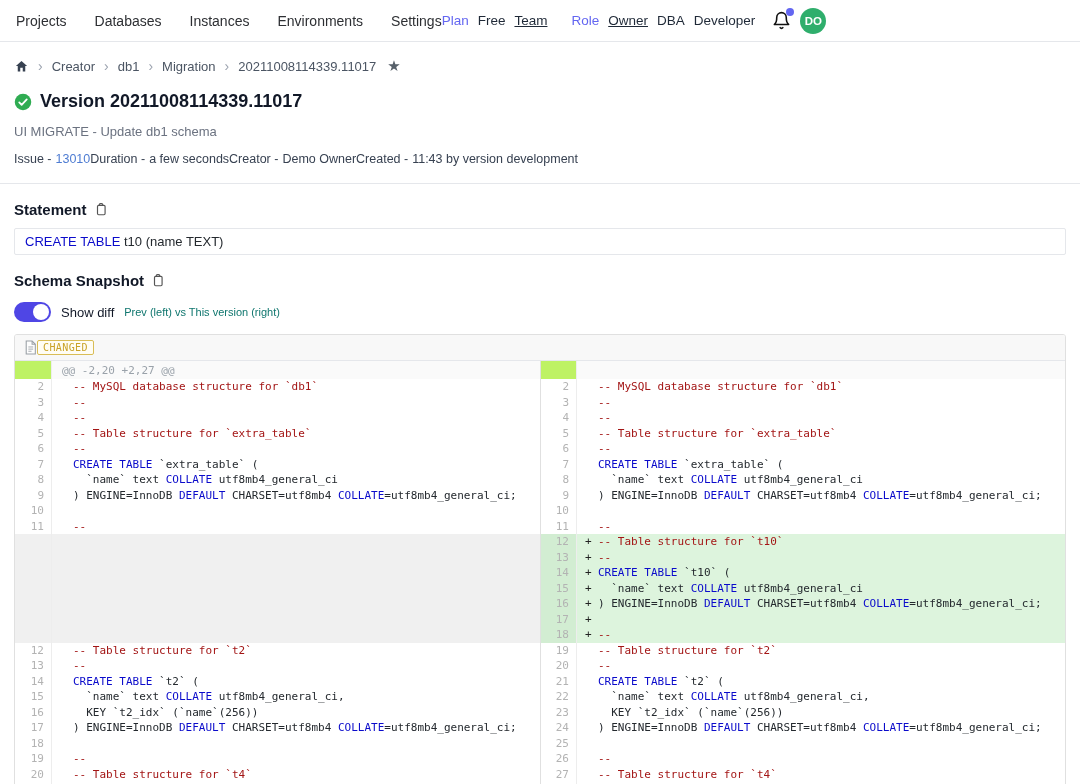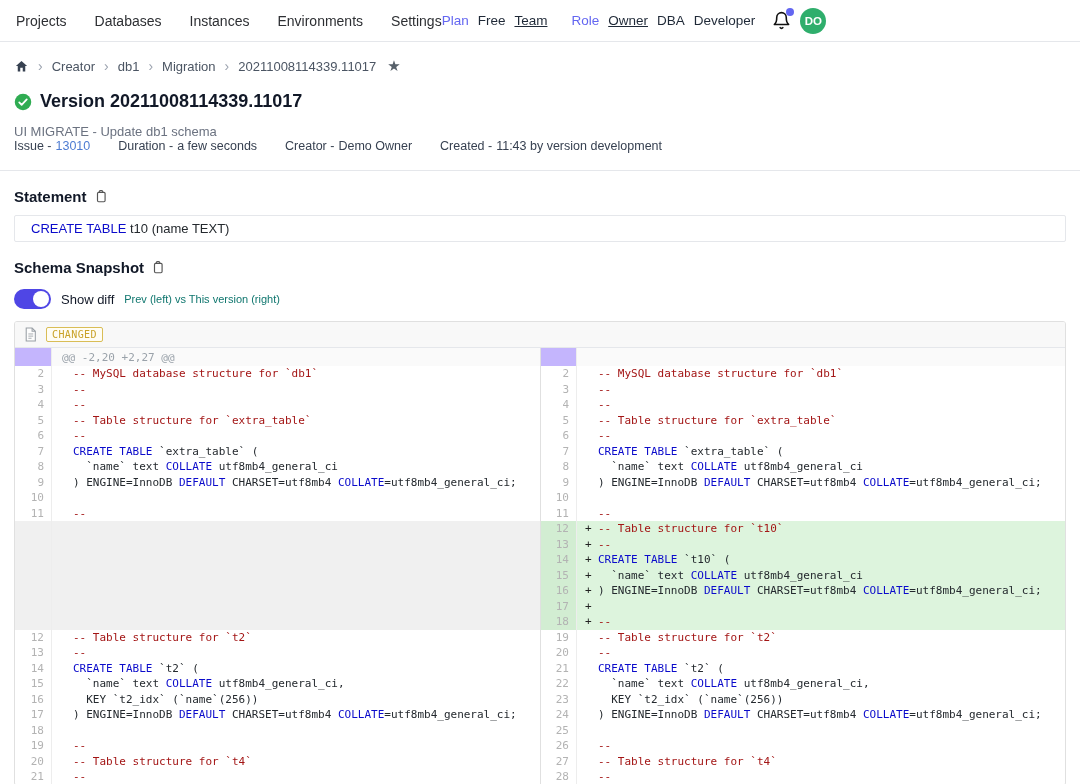--- a/index.html
+++ b/index.html
@@ -32,48 +32,48 @@
   
   .crumbs{display:flex;align-items:center;gap:9px;padding:15px 0 0;font-size:13px;color:#4b5563}
   .crumb{cursor:pointer}
   .sep{color:#9ca3af;font-size:14px;user-select:none}
   .star{color:#57606a;font-size:15px;cursor:pointer;margin-left:2px}
 
   
   .title-row{display:flex;align-items:center;gap:8px;margin-top:16px}
   .title{font-size:18px;font-weight:700;color:#111827}
   .subtitle{margin-top:12px;font-size:13px;color:#6b7280}
-  .meta{display:flex;gap:28px;font-size:12.5px;color:#374151}
+  .meta{display:flex;margin-top:13px;font-size:12.5px;color:#374151}
   .meta .item{display:flex;gap:4px}
   .link{color:var(--link);cursor:pointer}
 
   hr.div{border:none;border-top:1px solid var(--border);margin:17px -14px 0}
 
   
   .sec{display:flex;align-items:center;gap:7px;margin-top:17px;font-size:15px;font-weight:600;color:#111827}
   .copybtn{cursor:pointer;display:flex}
-  .stmt{margin-top:10px;border:1px solid var(--border);border-radius:2px;padding:5px 16px;
+  .stmt{margin-top:10px;border:1px solid var(--border);border-radius:2px;padding:5px 10px;
     font-size:13px;color:#24292e;background:#fff}
   .stmt .sg-kw{color:var(--kw)}
 
   .toggle-row{display:flex;align-items:center;gap:10px;margin-top:13px}
   .switch{width:37px;height:20px;border-radius:10px;background:var(--accent);position:relative;cursor:pointer;flex:none}
   .knob{position:absolute;right:2px;top:2px;width:16px;height:16px;border-radius:50%;background:#fff}
   .tlabel{font-size:13px;font-weight:400;color:#111827}
   .thint{font-size:11px;color:#0f766e}
 
   
   .panel{margin-top:12px;border:1px solid #e0e0e0;border-radius:3px;overflow:hidden}
   .phead{height:26px;background:#f8f8f8;border-bottom:1px solid var(--border);
-    display:flex;align-items:center;gap:9px;padding:0 9px}
+    display:flex;align-items:center;padding:0 9px}
   .badge{font-family:"DejaVu Sans Mono",monospace;font-size:10px;color:var(--badge);
     border:1px solid #d9bd56;background:#fffdf4;padding:1px 5px;border-radius:2px;letter-spacing:.4px}
 
   .grid4{display:grid;grid-template-columns:37px 1fr 37px 1fr}
-  .hunk{height:18px;font-family:"DejaVu Sans Mono",monospace;font-size:11px;color:#9aa2aa;background:#c4b5fd}
+  .hunk{height:18px;font-family:"DejaVu Sans Mono",monospace;font-size:11px;color:#9aa2aa;background:#bef264}
   .hunk .hg{border-right:1px solid #ededed}
   .hunk .hg.r{border-left:1px solid #e0e0e0}
   .hunk .hc{background:#fafafa;display:flex;align-items:center;padding:0 10px;white-space:pre}
 
   .drow{line-height:15.5px;font-family:"DejaVu Sans Mono",monospace;font-size:11px;white-space:pre}
   .gut{color:var(--gut-text);text-align:right;padding-right:7px;border-right:1px solid #ededed;user-select:none}
   .gut.r{border-left:1px solid #e0e0e0}
   .code{padding-left:8px;overflow:hidden;color:#24292e}
   .pfx{display:inline-block;width:13px;color:#222}
   .sg-cm{color:var(--cm)}

